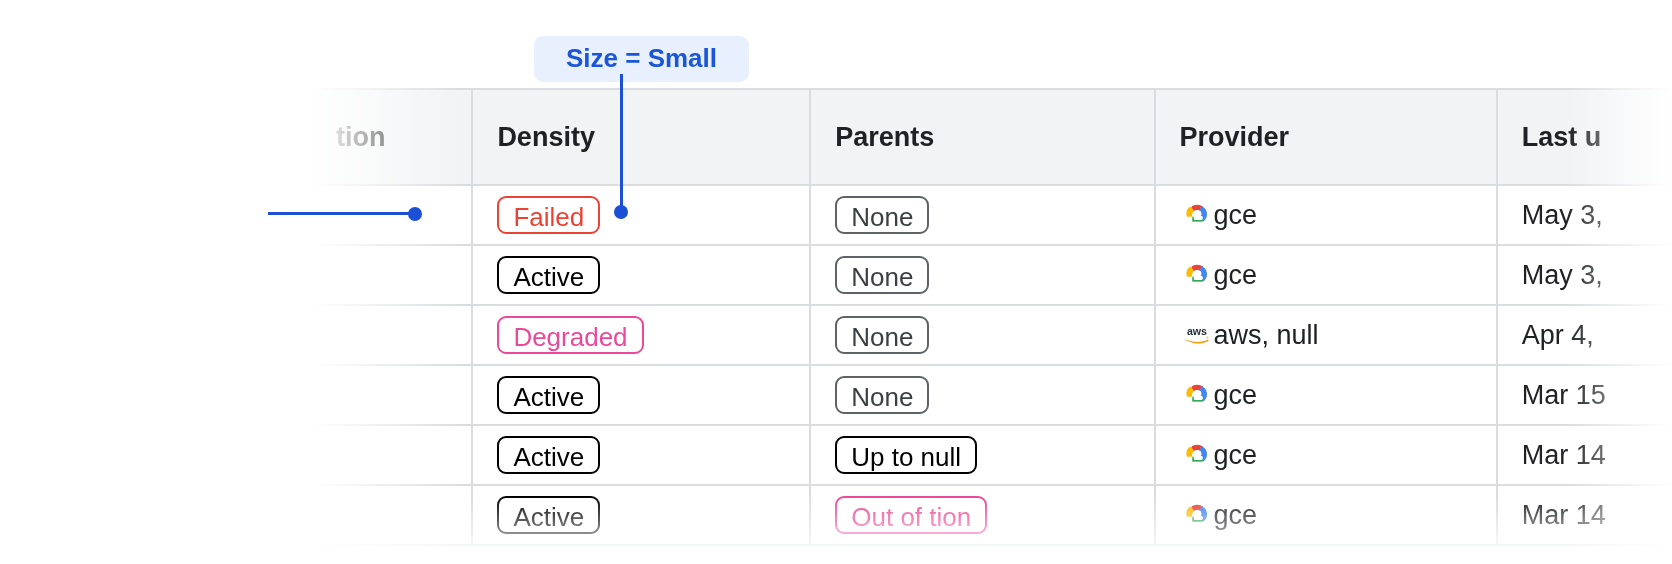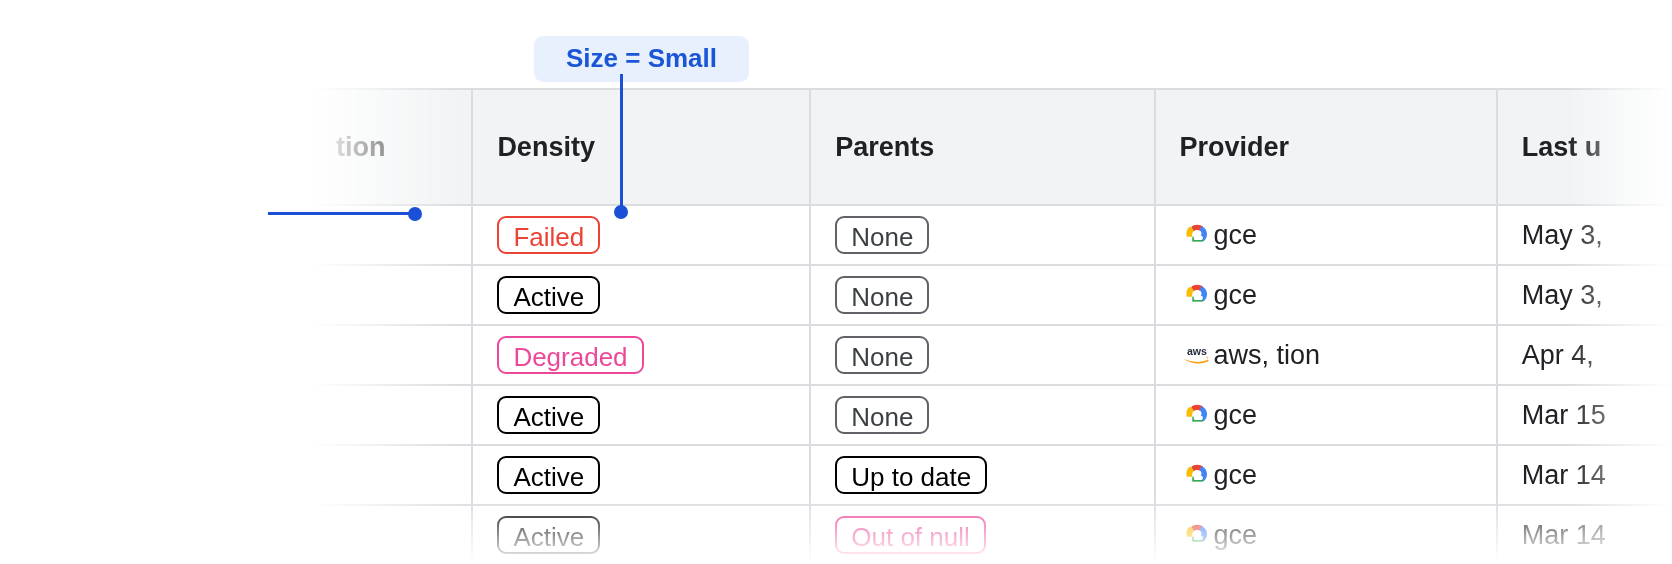--- a/index.html
+++ b/index.html
@@ -48,21 +48,21 @@
     border-right: 2px solid #dadce0;
     border-bottom: 2px solid #dadce0;
     padding: 0 24px;
     text-align: left;
     vertical-align: middle;
     height: 60px;
   }
   table.grid thead th {
     background: #f1f3f4;
     border-top: 2px solid #dadce0;
-    height: 116px;
+    height: 96px;
     font-weight: 700;
     color: #202124;
     font-size: 27px;
   }
   table.grid tbody td {
     background: #ffffff;
     color: #202124;
     font-size: 27px;
     font-weight: 400;
   }
@@ -190,21 +190,21 @@
           <td class="c-desc"></td>
           <td class="c-status"><span class="pill orange">Degraded</span></td>
           <td class="c-parents"><span class="pill slate">None</span></td>
           <td class="c-provider">
             <div class="prov">
               <svg class="prov-icon" viewBox="0 0 64 40">
                 <text x="32" y="20" text-anchor="middle" font-family="&quot;Liberation Sans&quot;, sans-serif" font-size="20" font-weight="700" fill="#252f3e">aws</text>
                 <path d="M6 27c8 6 20 9 29 9 6 0 13-1.5 19-4.5l-1.6-2.4C46 31.6 39.5 33 34 33c-9 0-20-3-28-6z" fill="#f90"></path>
                 <path d="M52 28.5c.9-2.2 1.5-4.2 1-4.8-.5-.6-2.6-.4-4.4.2l.2 1c1.4-.4 3-.6 3.3-.3.3.4-.2 2.1-.9 3.6z" fill="#f90"></path>
               </svg>
-              <span class="prov-label">aws, tion</span>
+              <span class="prov-label">aws, null</span>
             </div>
           </td>
           <td class="c-last">Apr 4,</td>
         </tr>
         <tr>
           <td class="c-desc"></td>
           <td class="c-status"><span class="pill green">Active</span></td>
           <td class="c-parents"><span class="pill slate">None</span></td>
           <td class="c-provider">
             <div class="prov">
@@ -216,39 +216,39 @@
                 <path d="M19.4 27.2c0-2.7 2.2-4.9 4.9-4.9 2 0 3.7 1.2 4.5 2.9h.6c1.6 0 2.9 1.3 2.9 2.9s-1.3 2.9-2.9 2.9H21.6c-1.2 0-2.2-1-2.2-2.2v-1.6z" fill="#ffffff"></path>
               </svg>
               <span class="prov-label">gce</span>
             </div>
           </td>
           <td class="c-last">Mar 15</td>
         </tr>
         <tr>
           <td class="c-desc"></td>
           <td class="c-status"><span class="pill green">Active</span></td>
-          <td class="c-parents"><span class="pill green">Up to date</span></td>
+          <td class="c-parents"><span class="pill green">Up to null</span></td>
           <td class="c-provider">
             <div class="prov">
               <svg class="prov-icon" viewBox="0 0 48 48">
                 <path d="M24.3 9.5c3.2 0 6.1 1.2 8.3 3.1l-3.5 6.1c-1.3-1.1-3-1.8-4.8-1.8-1.9 0-3.6.7-4.9 1.9l-3.6-6.2c2.2-1.9 5.2-3.1 8.5-3.1z" fill="#ea4335"></path>
                 <path d="M15.8 12.6l3.6 6.2c-1.5 1.4-2.4 3.4-2.4 5.5 0 .7.1 1.4.3 2.1H9.8c-.5-1.4-.8-2.9-.8-4.5 0-3.8 1.6-7.1 4.2-9.3h2.6z" fill="#fbbc05"></path>
                 <path d="M32.6 12.6c3.4 2.2 5.6 6 5.6 10.4 0 4.5-2.5 8.5-6.2 10.6l-4.1-7c1.4-.9 2.4-2.5 2.4-4.3 0-2.2-1.1-4.1-2.8-5.3l3.5-6.1c.6.4 1.1.9 1.6 1.7z" fill="#4285f4"></path>
                 <path d="M17.3 26.4h14.6v7H17.3z" fill="#34a853"></path>
                 <path d="M19.4 27.2c0-2.7 2.2-4.9 4.9-4.9 2 0 3.7 1.2 4.5 2.9h.6c1.6 0 2.9 1.3 2.9 2.9s-1.3 2.9-2.9 2.9H21.6c-1.2 0-2.2-1-2.2-2.2v-1.6z" fill="#ffffff"></path>
               </svg>
               <span class="prov-label">gce</span>
             </div>
           </td>
           <td class="c-last">Mar 14</td>
         </tr>
         <tr>
           <td class="c-desc"></td>
           <td class="c-status"><span class="pill green">Active</span></td>
-          <td class="c-parents"><span class="pill orange">Out of null</span></td>
+          <td class="c-parents"><span class="pill orange">Out of tion</span></td>
           <td class="c-provider">
             <div class="prov">
               <svg class="prov-icon" viewBox="0 0 48 48">
                 <path d="M24.3 9.5c3.2 0 6.1 1.2 8.3 3.1l-3.5 6.1c-1.3-1.1-3-1.8-4.8-1.8-1.9 0-3.6.7-4.9 1.9l-3.6-6.2c2.2-1.9 5.2-3.1 8.5-3.1z" fill="#ea4335"></path>
                 <path d="M15.8 12.6l3.6 6.2c-1.5 1.4-2.4 3.4-2.4 5.5 0 .7.1 1.4.3 2.1H9.8c-.5-1.4-.8-2.9-.8-4.5 0-3.8 1.6-7.1 4.2-9.3h2.6z" fill="#fbbc05"></path>
                 <path d="M32.6 12.6c3.4 2.2 5.6 6 5.6 10.4 0 4.5-2.5 8.5-6.2 10.6l-4.1-7c1.4-.9 2.4-2.5 2.4-4.3 0-2.2-1.1-4.1-2.8-5.3l3.5-6.1c.6.4 1.1.9 1.6 1.7z" fill="#4285f4"></path>
                 <path d="M17.3 26.4h14.6v7H17.3z" fill="#34a853"></path>
                 <path d="M19.4 27.2c0-2.7 2.2-4.9 4.9-4.9 2 0 3.7 1.2 4.5 2.9h.6c1.6 0 2.9 1.3 2.9 2.9s-1.3 2.9-2.9 2.9H21.6c-1.2 0-2.2-1-2.2-2.2v-1.6z" fill="#ffffff"></path>
               </svg>
               <span class="prov-label">gce</span>

